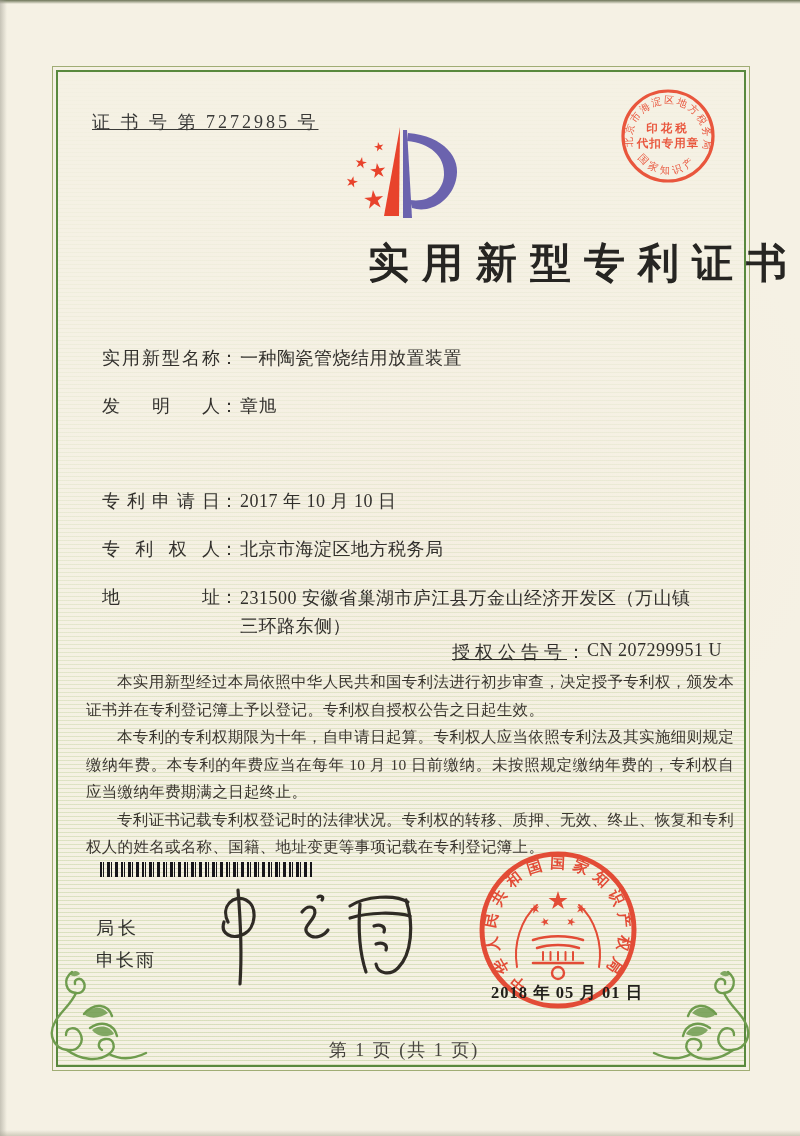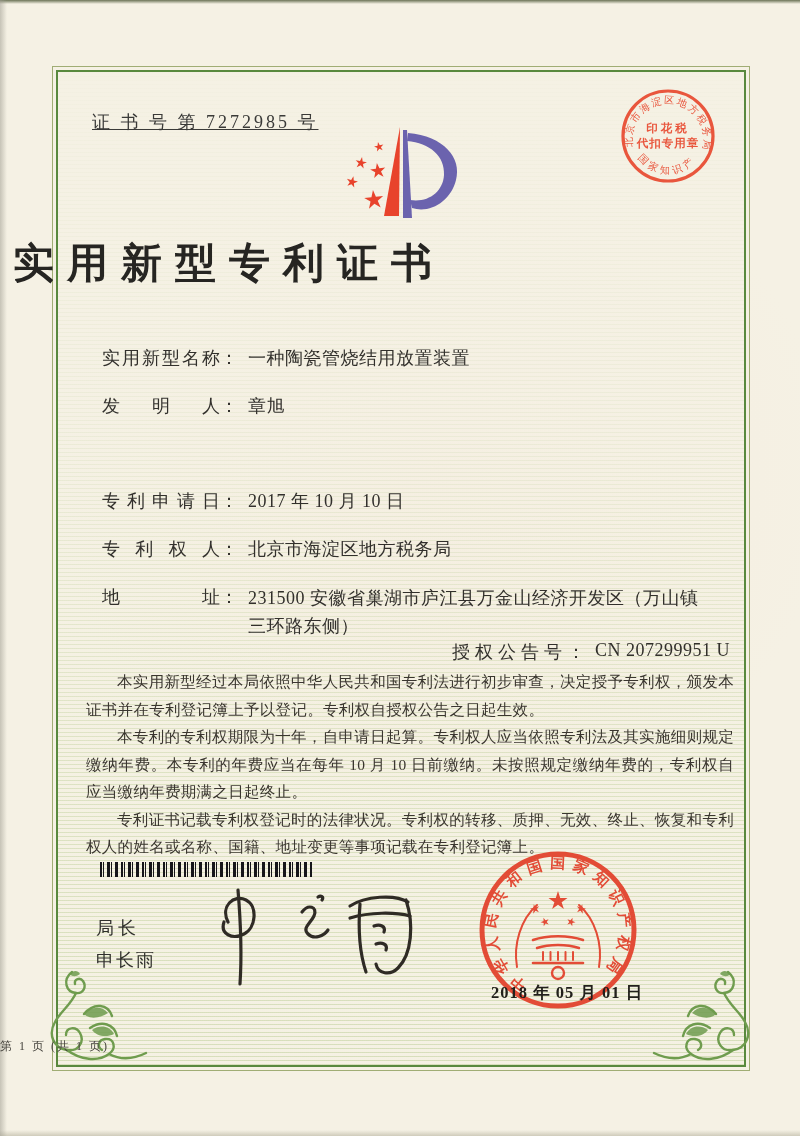--- a/index.html
+++ b/index.html
@@ -23,47 +23,47 @@
     border:2px solid #59893e;
     outline:1px solid #a0ad74;
     outline-offset:3px;
     background:
       linear-gradient(to bottom, rgba(245,241,228,0.95) 0%, rgba(245,241,228,0.72) 35%, rgba(243,241,222,0.25) 70%, rgba(240,240,214,0.05) 100%),
       repeating-linear-gradient(to bottom, rgba(152,183,104,0.34) 0 1px, rgba(255,255,255,0) 1px 4px);
   }
   .abs { position:absolute; }
   .cert-no { left:92px; top:110px; font-size:18px; letter-spacing:3px; color:#3a3a38;text-decoration:underline; }
   .title {
-    left:0; right:0; top:236px; text-align:left;
+    left:0; right:0; top:236px; text-align:right;
     font-size:41px; font-weight:600; letter-spacing:13px; color:#262522;
     text-indent:13px;
   }
   .field-row { left:102px; font-size:18px; color:#32302c; white-space:nowrap; }
   .flabel { display:inline-block; width:118px; text-align:justify; text-align-last:justify; vertical-align:top; }
   .fcolon { display:inline-block; vertical-align:top; }
-  .fvalue { display:inline-block; margin-left:10px; vertical-align:top; white-space:pre-line; letter-spacing:0.5px; }
+  .fvalue { display:inline-block; margin-left:2px; vertical-align:top; white-space:pre-line; letter-spacing:0.5px; }
   .grant-no-field { left:452px; }
   .body-text { left:86px; width:648px; top:668px; font-size:15.5px; color:#3a362f;font-family:Liberation Serif, serif; }
   .body-text p { text-indent:2em; line-height:1.78; text-align:justify; letter-spacing:0.3px; }
   .barcode {
     left:100px; top:862px; width:212px; height:15px;
     background:repeating-linear-gradient(90deg,
       #16161a 0 2px, transparent 2px 3px,
       #16161a 3px 4px, transparent 4px 7px,
       #16161a 7px 10px, transparent 10px 11px,
       #16161a 11px 12px, transparent 12px 15px,
       #16161a 15px 18px, transparent 18px 21px);
   }
   .director-title { left:96px; top:916px; font-size:18px; color:#30302c; letter-spacing:4px; }
   .director-name  { left:96px; top:948px; font-size:18px; color:#30302c; letter-spacing:2px; }
   .signature-svg { left:200px; top:884px; }
   .seal-svg { left:477px; top:849px; }
   .seal-date { left:491px; top:982px; font-size:16.5px; font-weight:700; color:#22201c; letter-spacing:1px; }
   .stamp-svg { left:616px; top:84px; }
-  .footer { left:0; right:0; top:1038px; text-align:left; font-size:12px; color:#46443e; letter-spacing:2px; }
+  .footer { left:8px; right:0; top:1038px; text-align:center; font-size:18px; color:#46443e; letter-spacing:2px; }
   .flourish { width:108px; height:108px; }
   .flourish-left  { left:40px;  top:968px; }
   .flourish-right { left:652px; top:968px; transform:scaleX(-1); }
   svg text { font-family:"Liberation Serif","DejaVu Serif",serif; }
 </style>
 </head>
 <body>
 
 <svg width="0" height="0" style="position:absolute">
   <defs>
@@ -149,21 +149,21 @@
     <span class="flabel">专利申请日</span><span class="fcolon">：</span><span class="fvalue">2017 年 10 月 10 日</span>
   </div>
   <div class="abs field-row" style="top:537px">
     <span class="flabel">专利权人</span><span class="fcolon">：</span><span class="fvalue">北京市海淀区地方税务局</span>
   </div>
   <div class="abs field-row" style="top:585px; white-space:normal;">
     <span class="flabel">地址</span><span class="fcolon">：</span><span class="fvalue" style="max-width:470px; line-height:1.55;">231500 安徽省巢湖市庐江县万金山经济开发区（万山镇
 三环路东侧）</span>
   </div>
   <div class="abs field-row grant-no-field" style="top:640px">
-    <span style="letter-spacing:5px;">授权公告号</span><span class="fcolon">：</span><span class="fvalue">CN 207299951 U</span>
+    <span style="letter-spacing:5px;text-decoration:underline;">授权公告号</span><span class="fcolon">：</span><span class="fvalue">CN 207299951 U</span>
   </div>
 
   <div class="abs body-text">
     <p>本实用新型经过本局依照中华人民共和国专利法进行初步审查，决定授予专利权，颁发本证书并在专利登记簿上予以登记。专利权自授权公告之日起生效。</p>
     <p>本专利的专利权期限为十年，自申请日起算。专利权人应当依照专利法及其实施细则规定缴纳年费。本专利的年费应当在每年 10 月 10 日前缴纳。未按照规定缴纳年费的，专利权自应当缴纳年费期满之日起终止。</p>
     <p>专利证书记载专利权登记时的法律状况。专利权的转移、质押、无效、终止、恢复和专利权人的姓名或名称、国籍、地址变更等事项记载在专利登记簿上。</p>
   </div>
 
   <div class="abs barcode"></div>
 

